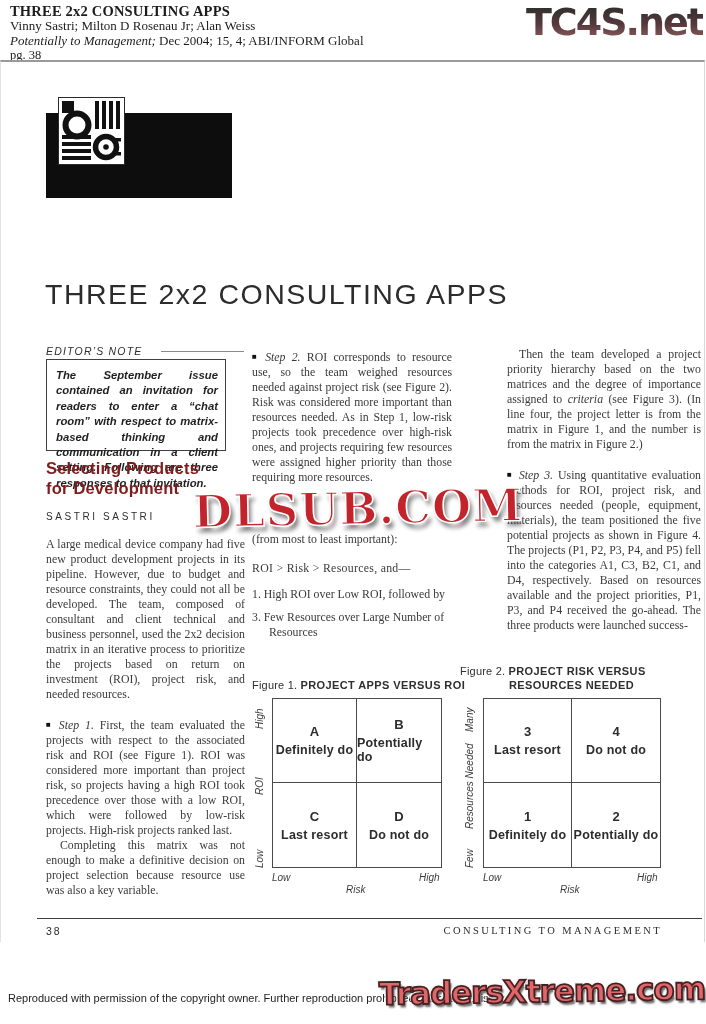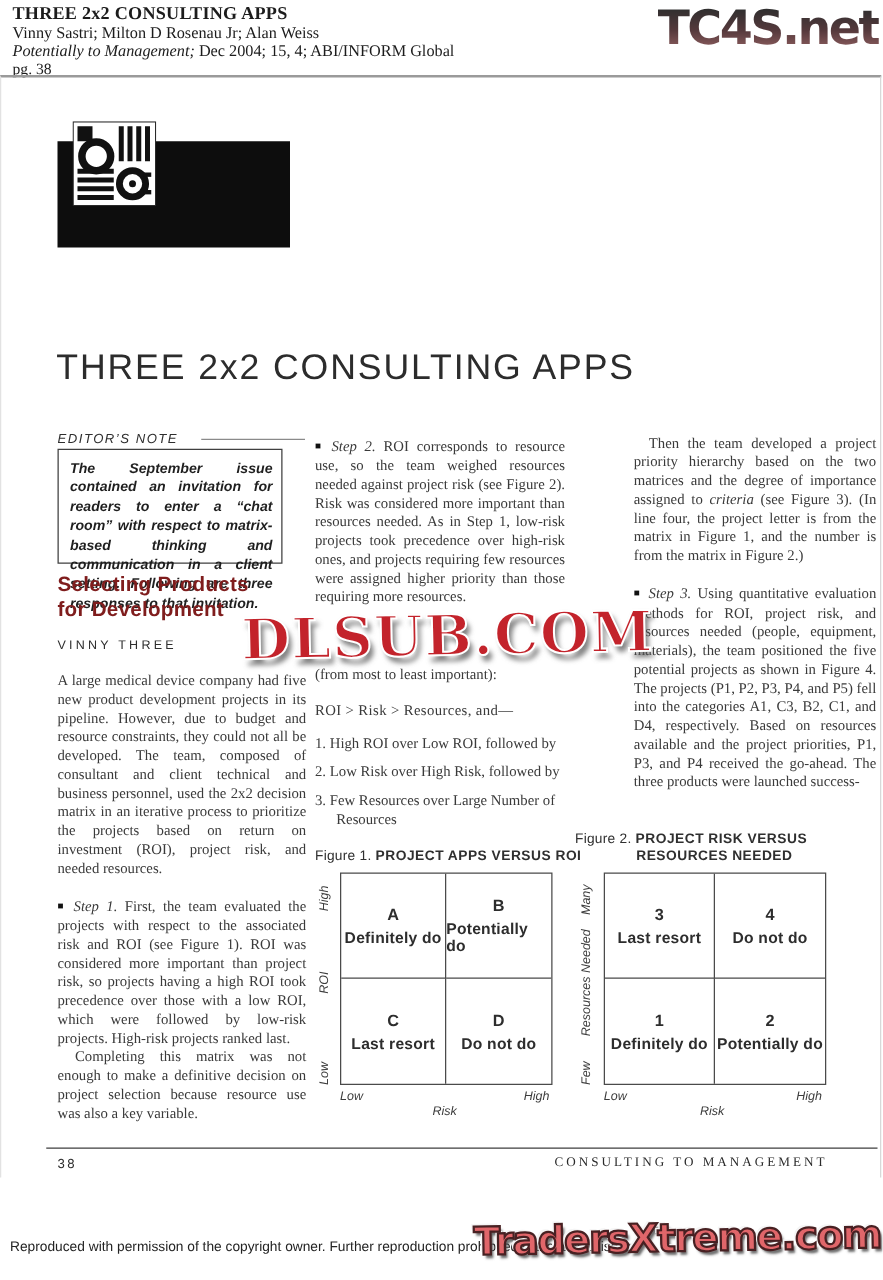--- a/index.html
+++ b/index.html
@@ -153,38 +153,37 @@
   <span class="ed-label" data-name="editors-note-label">EDITOR’S NOTE</span>
   <span class="ed-rule" data-name="editors-note-rule"></span>
 </div>
 <div class="note-box" data-name="editors-note-box">The September issue contained an invitation for readers to enter a “chat room” with respect to matrix-based thinking and communication in a client setting. Following are three responses to that invitation.</div>
 
 <div class="col col1" data-name="column-1">
   <div class="sec-head" data-name="section-heading">
     <div data-name="section-heading-line1">Selecting Products</div>
     <div data-name="section-heading-line2">for Development</div>
   </div>
-  <div class="byline" data-name="author-byline">VINNY THREE</div>
+  <div class="byline" data-name="author-byline">SASTRI SASTRI</div>
   <div class="para first" data-name="col1-paragraph-1">A large medical device company had five new product development projects in its pipeline. However, due to budget and resource constraints, they could not all be developed. The team, composed of consultant and client technical and business personnel, used the 2x2 decision matrix in an iterative process to prioritize the projects based on return on investment (ROI), project risk, and needed resources.</div>
   <div class="step" data-name="col1-step1-paragraph">
     <span class="bullet" data-name="step1-bullet-icon">■</span><span class="steplabel" data-name="step1-label">Step 1.</span><span data-name="step1-body"> First, the team evaluated the projects with respect to the associated risk and ROI (see Figure 1). ROI was considered more important than project risk, so projects having a high ROI took precedence over those with a low ROI, which were followed by low-risk projects. High-risk projects ranked last.</span>
   </div>
   <div class="cont-para" data-name="col1-paragraph-3">Completing this matrix was not enough to make a definitive decision on project selection because resource use was also a key variable.</div>
 </div>
 
 <div class="col col2" data-name="column-2">
   <div class="step" style="margin-top:0;" data-name="col2-step2-paragraph">
     <span class="bullet" data-name="step2-bullet-icon">■</span><span class="steplabel" data-name="step2-label">Step 2.</span><span data-name="step2-body"> ROI corresponds to resource use, so the team weighed resources needed against project risk (see Figure 2). Risk was considered more important than resources needed. As in Step 1, low-risk projects took precedence over high-risk ones, and projects requiring few resources were assigned higher priority than those requiring more resources.</span>
   </div>
   <div class="wm-gap" data-name="watermark-obscured-line"></div>
   <div class="plainline" data-name="col2-continuation-line">(from most to least important):</div>
   <div class="formula" data-name="priority-formula">ROI &gt; Risk &gt; Resources, and—</div>
   <div class="numlist" data-name="priority-list">
     <div data-name="priority-list-item-1">1. High ROI over Low ROI, followed by</div>
-    <div data-name="priority-list-item-2">2. Low Risk over High Risk, followed by</div>
     <div data-name="priority-list-item-3">3.  Few Resources over Large Number of Resources</div>
   </div>
 </div>
 
 <div class="col col3" data-name="column-3">
   <div class="cont-para indent1" data-name="col3-paragraph-1">
     <span data-name="col3-para1-pre">Then the team developed a project priority hierarchy based on the two matrices and the degree of importance assigned to </span><em data-name="col3-para1-criteria">criteria</em><span data-name="col3-para1-post"> (see Figure 3). (In line four, the project letter is from the matrix in Figure 1, and the number is from the matrix in Figure 2.)</span>
   </div>
   <div class="step" data-name="col3-step3-paragraph">
     <span class="bullet" data-name="step3-bullet-icon">■</span><span class="steplabel" data-name="step3-label">Step 3.</span><span data-name="step3-body"> Using quantitative evaluation methods for ROI, project risk, and resources needed (people, equipment, materials), the team positioned the five potential projects as shown in Figure 4. The projects (P1, P2, P3, P4, and P5) fell into the categories A1, C3, B2, C1, and D4, respectively. Based on resources available and the project priorities, P1, P3, and P4 received the go-ahead. The three products were launched success-</span>

